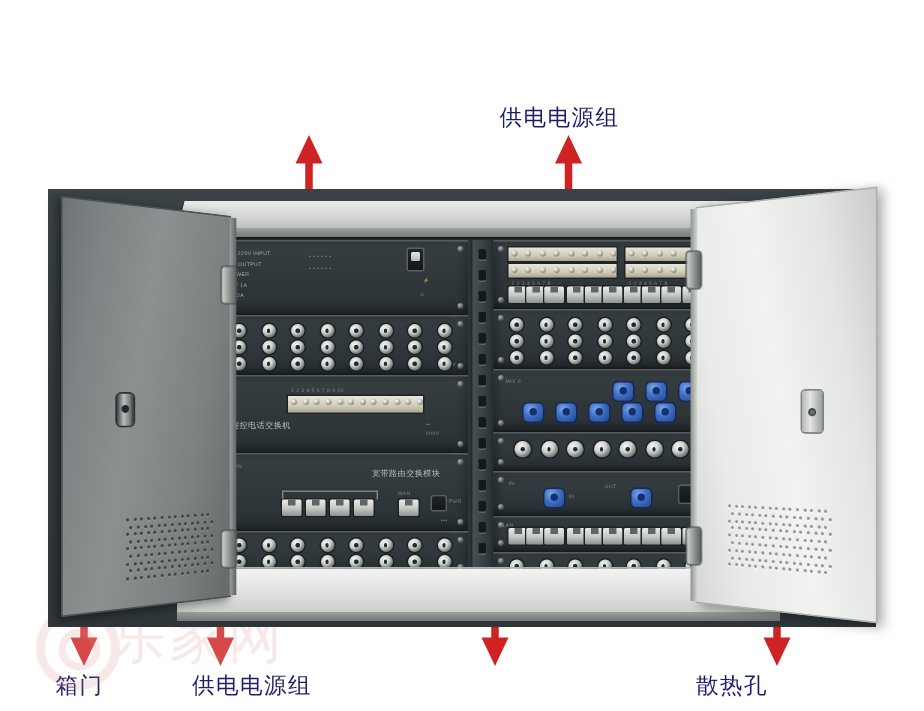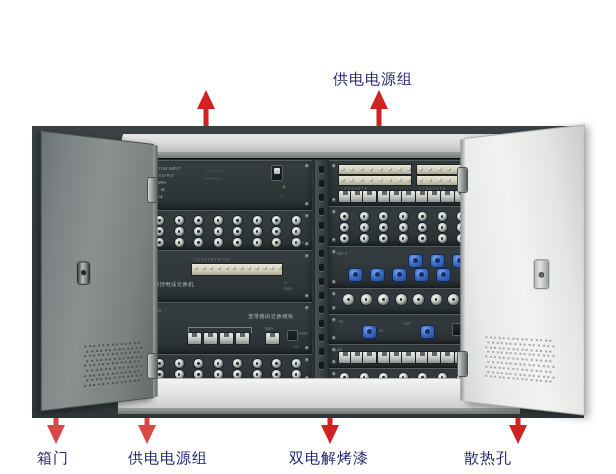--- a/index.html
+++ b/index.html
@@ -176,21 +176,20 @@
 </style>
 </head>
 <body>
 
 <div class="stage">
 
 
   <div class="lbl" style="left:333px;top:70px;">供电电源组</div>
   <div class="lbl" style="left:37px;top:449px;">箱门</div>
   <div class="lbl" style="left:128px;top:449px;">供电电源组</div>
-  <div class="lbl" style="left:289px;top:449px;">双电解烤漆</div>
   <div class="lbl" style="left:464px;top:449px;">散热孔</div>
 
   <div class="arrow up" style="left:196px;top:90px;width:19px;height:116px;">
     <div class="head"></div>
       <div class="shaft"></div>
     </div>
 
   <div class="arrow up" style="left:369px;top:90px;width:19px;height:116px;">
     <div class="head"></div>
       <div class="shaft"></div>
@@ -209,20 +208,24 @@
   <div class="arrow down" style="left:320px;top:394px;width:19px;height:50px;">
     <div class="shaft"></div>
       <div class="head"></div>
     </div>
 
   <div class="arrow down" style="left:508px;top:398px;width:19px;height:46px;">
     <div class="shaft"></div>
       <div class="head"></div>
     </div>
 
+  <div class="watermark">
+    <div class="wm-ring"></div>
+    <div class="wm-text">乐家网</div>
+  </div>
 
   <div class="photo">
     <div class="backdrop"></div>
 
     <div class="cab-top"></div>
     <div class="cab-top-shadow"></div>
 
     <div class="cab-body"></div>
 
     <div class="rail" id="rail-l" style="left:98px;">

